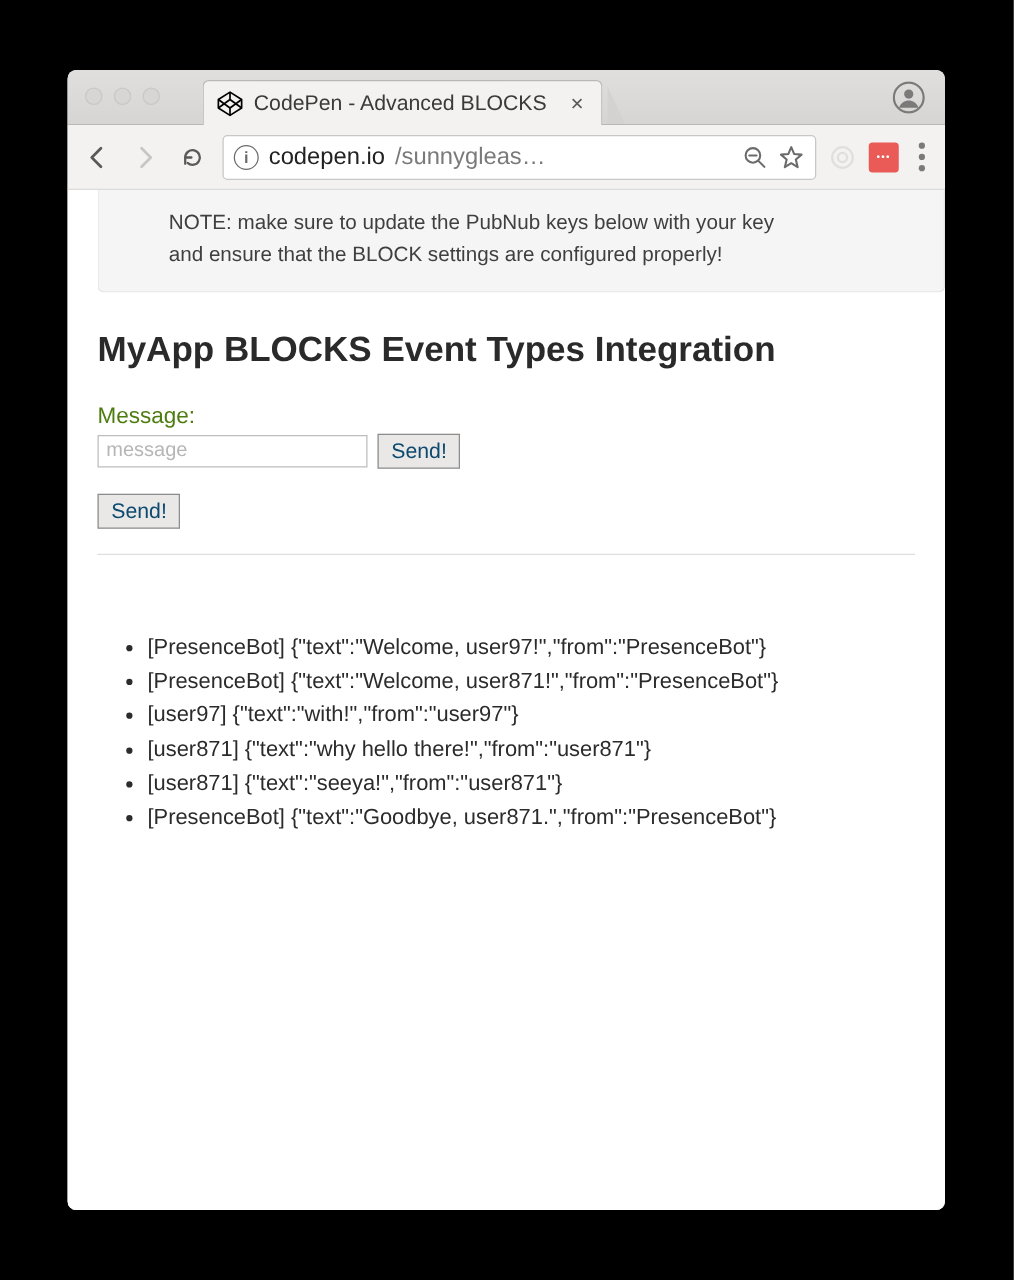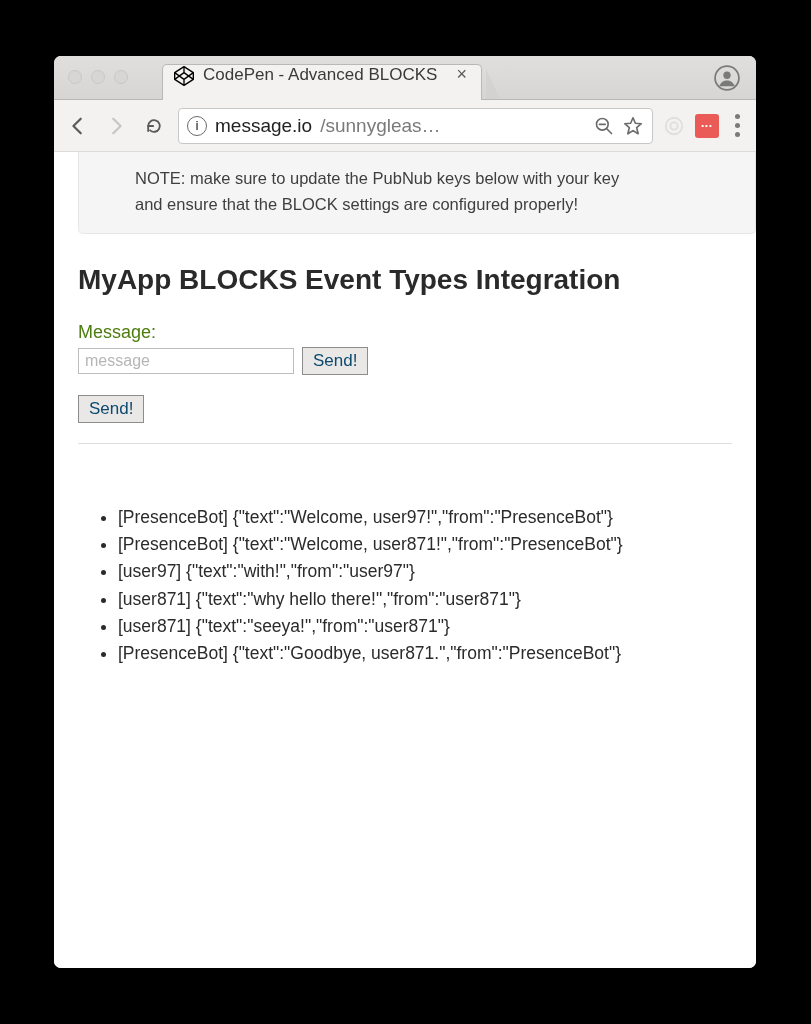--- a/index.html
+++ b/index.html
@@ -48,20 +48,21 @@
   }
   .tab {
     margin-left: 108px;
     height: 36px;
     background: #f3f2f1;
     border: 1px solid #b9b8b7;
     border-bottom: none;
     border-top-left-radius: 5px;
     border-top-right-radius: 5px;
     display: flex;
+    align-items: center;
     padding: 0 10px 0 10px;
     gap: 8px;
     min-width: 320px;
     font-size: 17px;
     color: #3a3a3a;
     position: relative;
     top: 1px;
   }
   .tab .favicon {
     width: 22px; height: 22px; flex: 0 0 auto;
@@ -265,21 +266,21 @@
     </div>
     <div class="nav-btn">
       <svg viewBox="0 0 24 24" width="20" height="20">
         <path d="M5 12 a7 7 0 1 1 2.3 5.2" fill="none" stroke="#5a5a5a" stroke-width="2.2" stroke-linecap="round"></path>
         <path d="M5 18 L5 12 L11 12" fill="none" stroke="#5a5a5a" stroke-width="2.2" stroke-linecap="round" stroke-linejoin="round"></path>
       </svg>
     </div>
 
     <div class="omnibox">
       <span class="info-i">i</span>
-      <span class="host">message.io</span>
+      <span class="host">codepen.io</span>
         <span class="path">/sunnygleas…</span>
       <span class="spacer"></span>
       <span class="zoom-out">
         <svg viewBox="0 0 24 24" width="20" height="20">
           <circle cx="10" cy="10" r="7" fill="none" stroke="#6b6b6b" stroke-width="2"></circle>
           <line x1="15" y1="15" x2="21" y2="21" stroke="#6b6b6b" stroke-width="2" stroke-linecap="round"></line>
           <line x1="6.5" y1="10" x2="13.5" y2="10" stroke="#6b6b6b" stroke-width="2" stroke-linecap="round"></line>
         </svg>
       </span>
       <span class="star">

